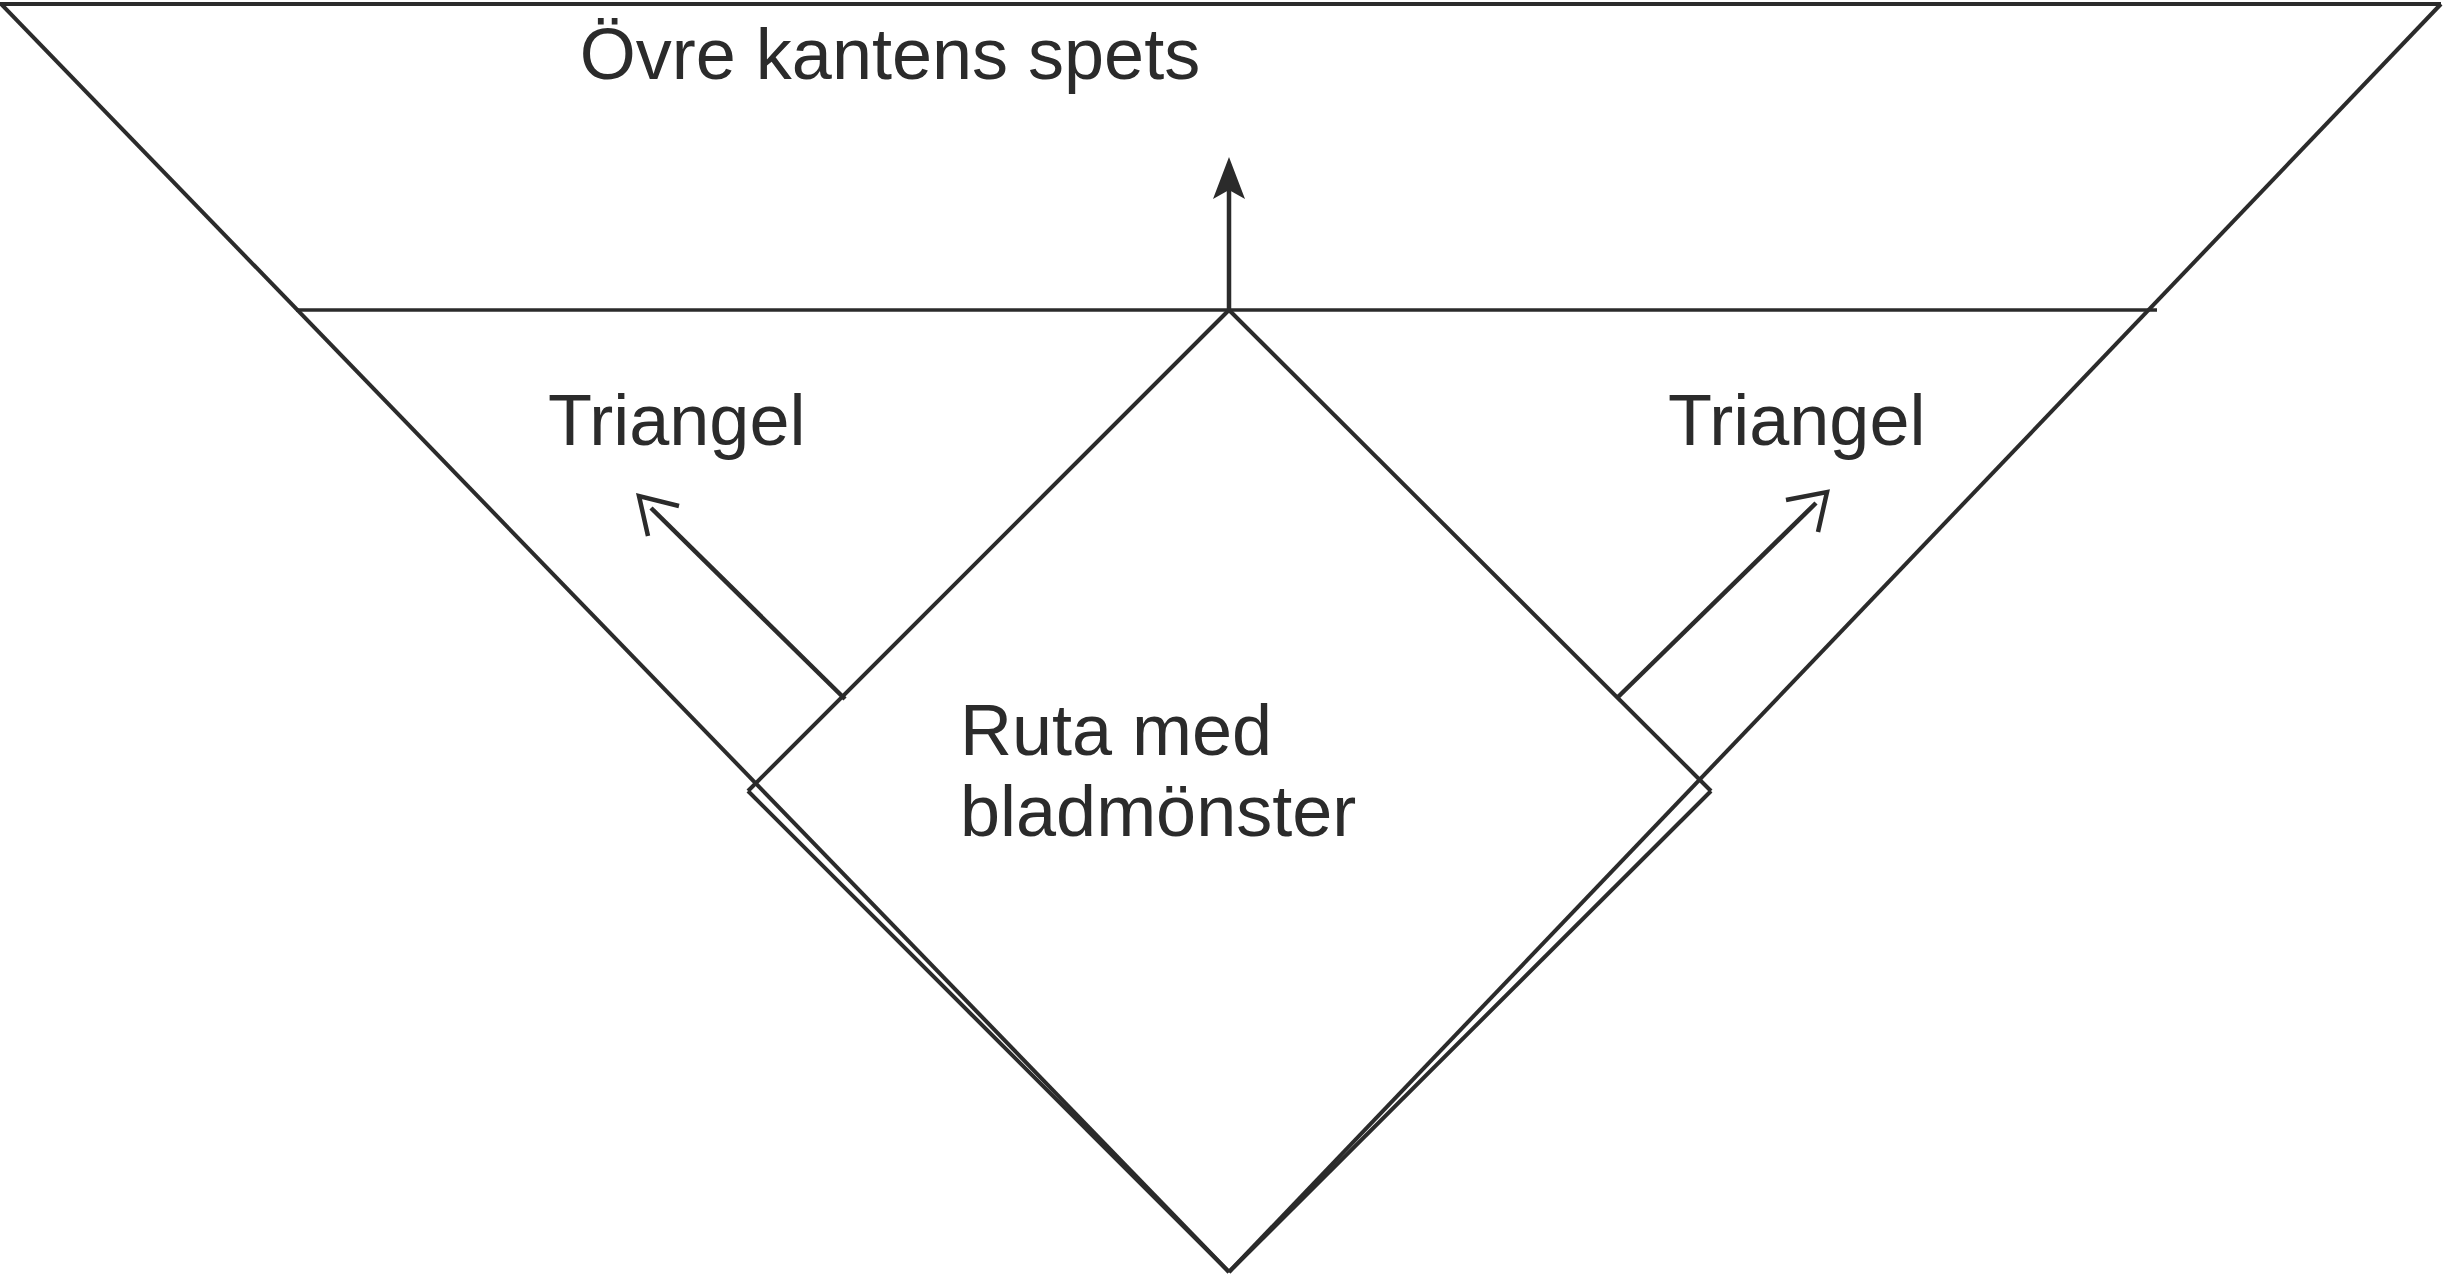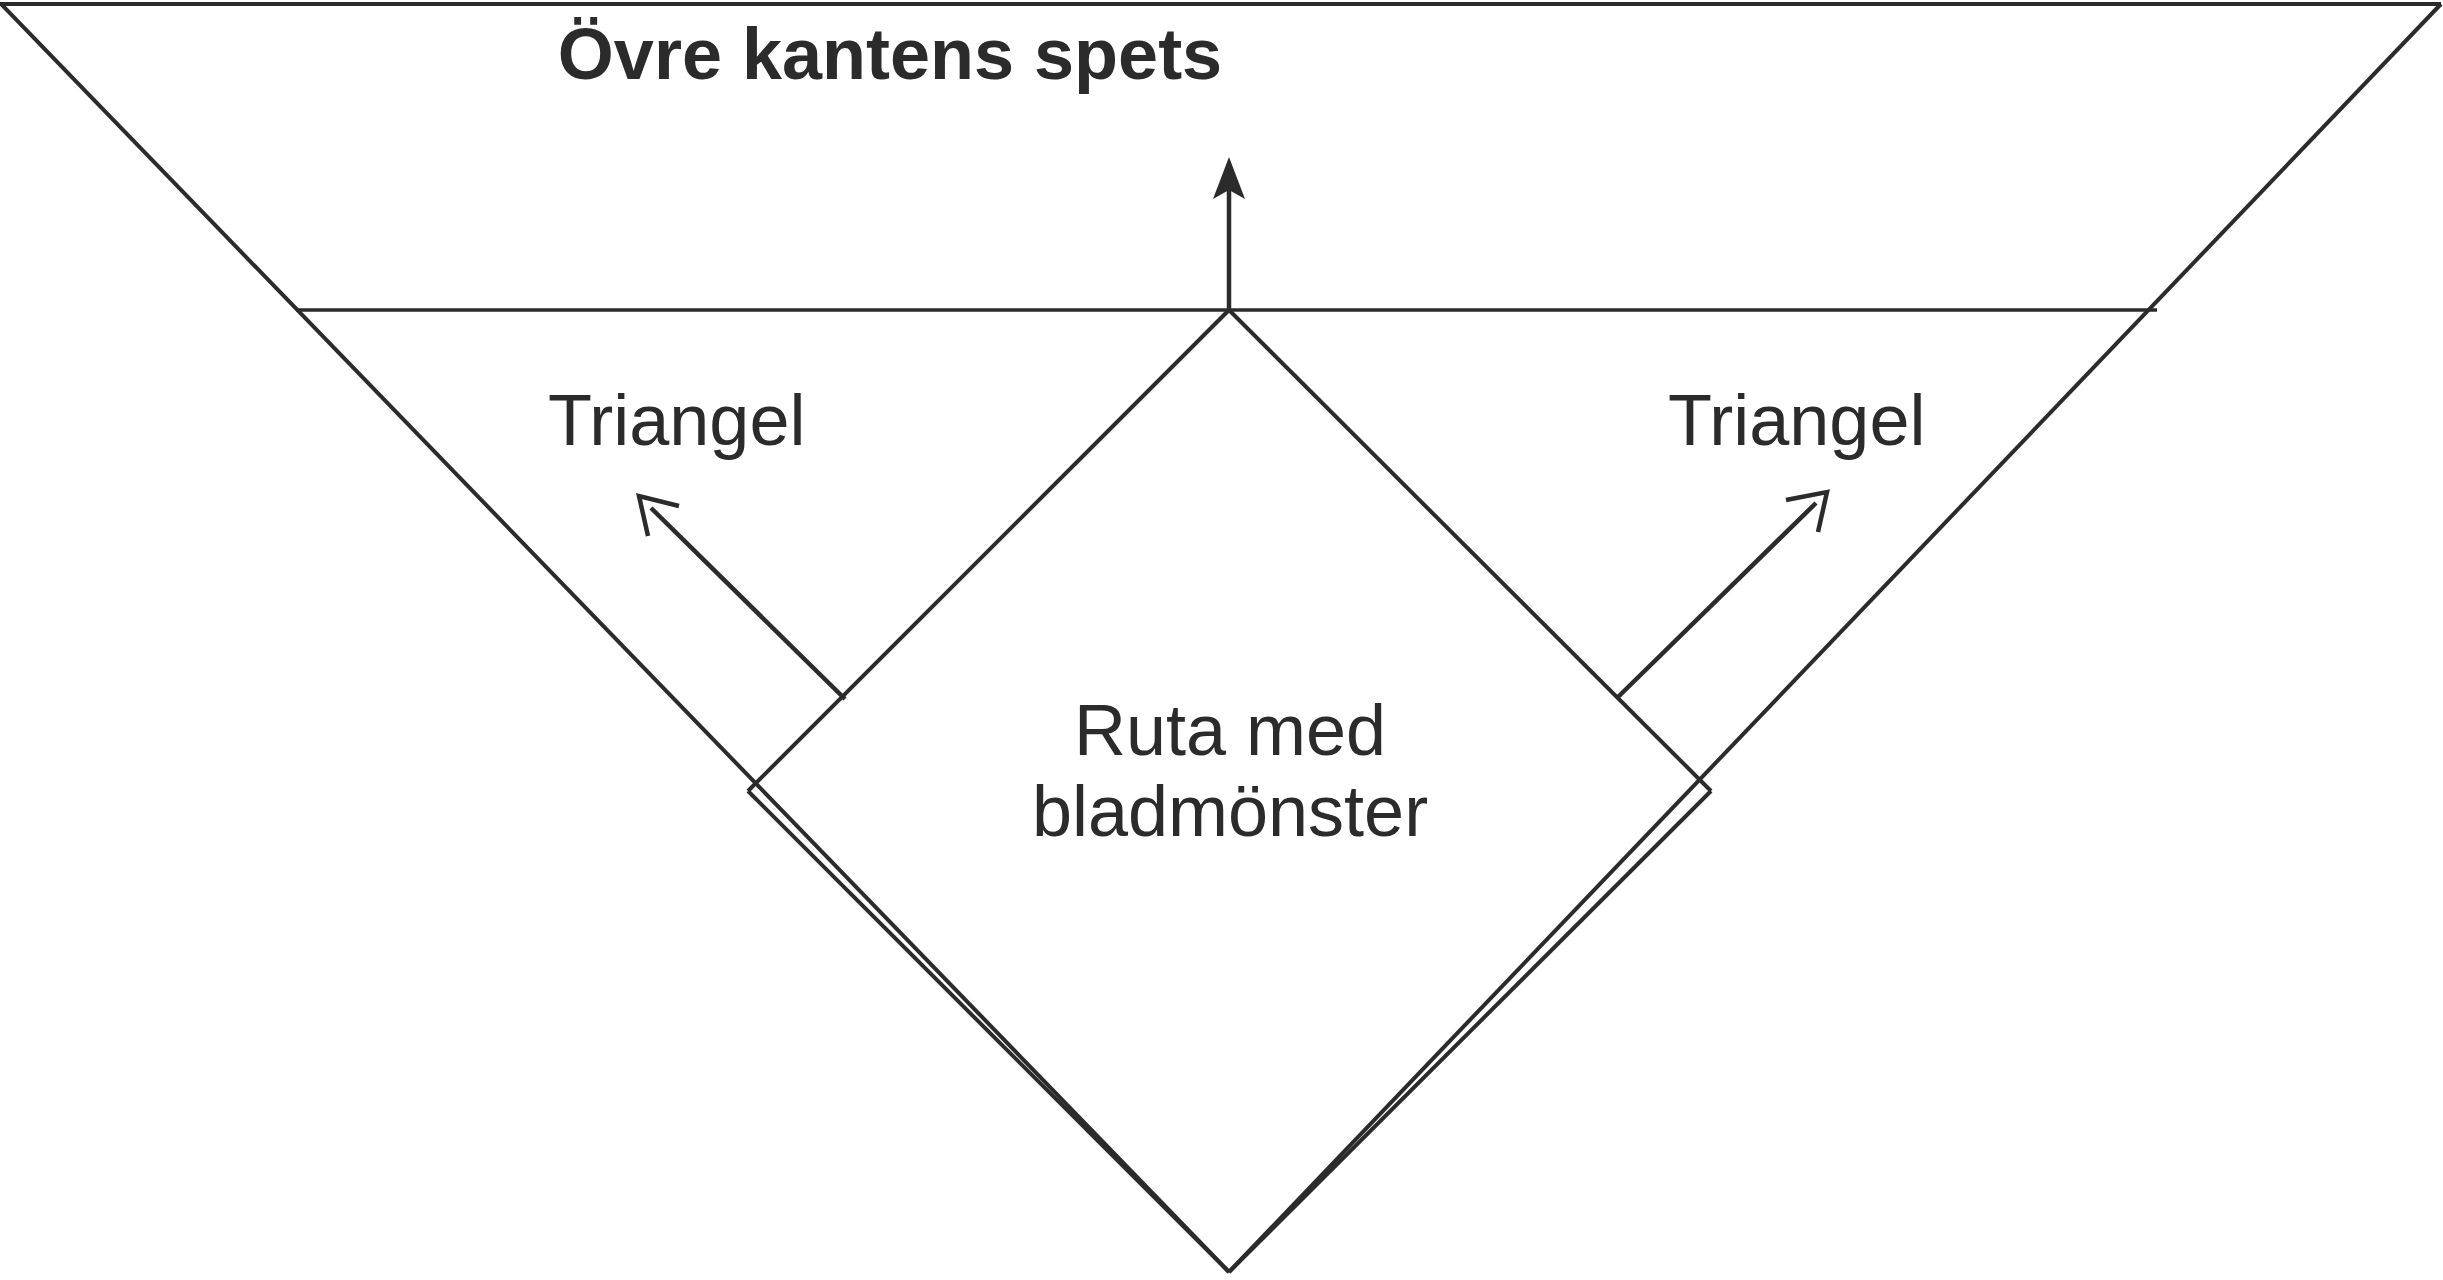--- a/index.html
+++ b/index.html
@@ -63,42 +63,40 @@
     font-weight: 400;
     white-space: pre;
     line-height: 1.12;
   }
   #label-top {
     font-size: 72px;
     left: 500px;
     top: 14px;
     text-align: center;
     width: 780px;
-    font-weight: bold;
   }
   #label-left {
     font-size: 72px;
     left: 548px;
     top: 380px;
     text-align: left;
     width: 400px;
   }
   #label-right {
     font-size: 72px;
     left: 1668px;
     top: 380px;
     text-align: left;
     width: 400px;
   }
   #label-center {
     font-size: 72px;
     left: 960px;
     top: 690px;
     width: 540px;
-    text-align: center;
   }
 </style>
 </head>
 <body>
 
 <div id="diagram-root">
 
   <svg id="diagram-svg" viewBox="0 0 2443 1280" xmlns="http://www.w3.org/2000/svg">
 
     <path class="diagram-line" d="M 0 4 L 2441 4"></path>

